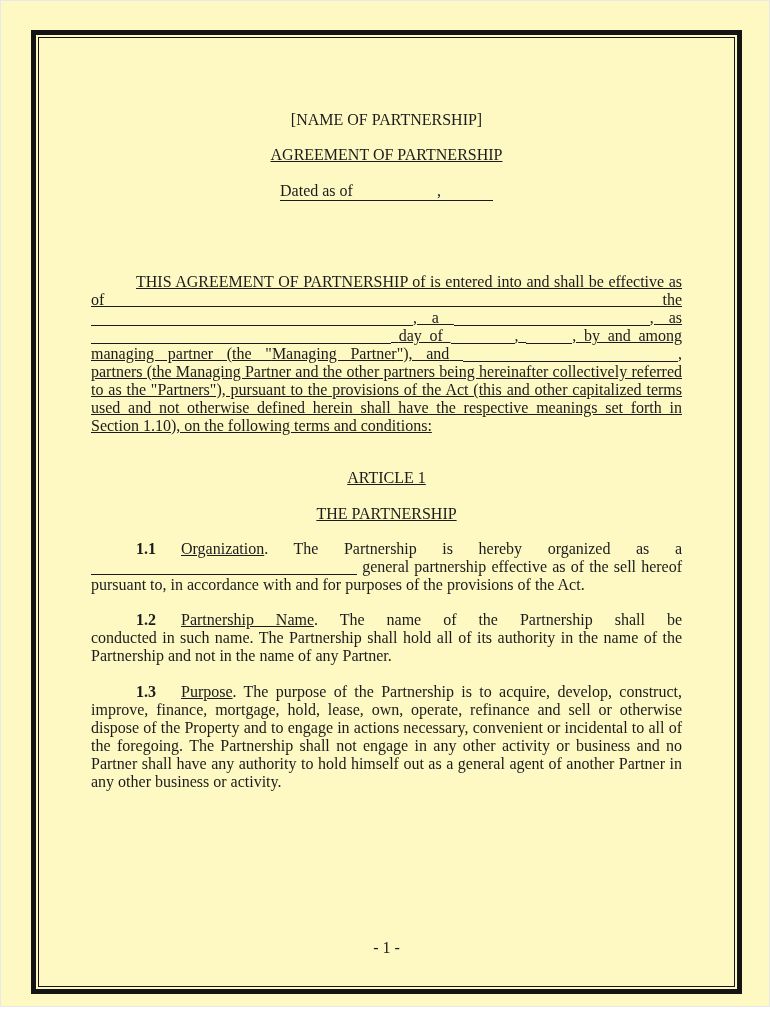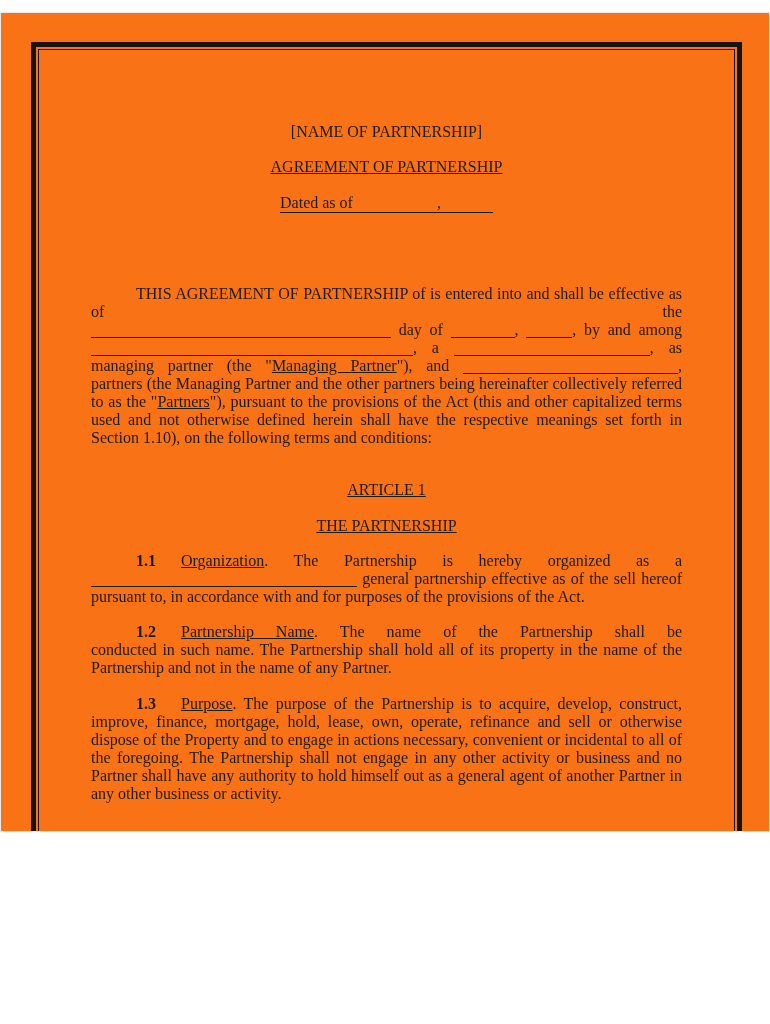--- a/index.html
+++ b/index.html
@@ -1,28 +1,27 @@
 <!DOCTYPE html>
 <html><head>
 <meta charset="utf-8">
 <style>
   html, body { margin: 0; padding: 0; background: #ffffff; }
   .page {
     position: relative;
     width: 770px;
-    height: 820px;
-    background: #f97316;
+    height: 1007px;
+    background: #fef9c3;
     box-sizing: border-box;
     border: 1px solid #e8e8e8;
     font-family: "Liberation Serif", "DejaVu Serif", serif;
     font-size: 16px;
     line-height: 18px;
     color: #1b1b1b;
     overflow: hidden;
-    margin-top: 12px;
   }
   .frame {
     position: absolute;
     left: 30px;
     top: 29px;
     width: 711px;
     height: 964px;
     box-sizing: border-box;
     border: 5px solid #141414;
     padding: 2px;
@@ -44,21 +43,21 @@
   .bl {
     display: inline-block;
     height: 13px;
     border-bottom: 1px solid #1b1b1b;
     vertical-align: -3px;
   }
   .jline { text-align: justify; text-align-last: justify; }
   .jflow { text-align: justify; }
   .ind { text-indent: 45px; }
   .num { display: inline-block; width: 45px; text-indent: 0; font-weight: bold; }
-  .intro { margin-top: 72px; }
+  .intro { margin-top: 72px; text-decoration: underline; }
   .article-head { margin-top: 34px; }
   .sub-head { margin-top: 18px; }
   .sec11 { margin-top: 17px; }
   .sec12 { margin-top: 17px; }
   .sec13 { margin-top: 18px; }
   .footer {
     position: absolute;
     left: 0;
     right: 0;
     bottom: 29px;
@@ -74,27 +73,27 @@
 
       <div class="center">[NAME OF PARTNERSHIP]</div>
 
       <div class="center t2"><span class="u">AGREEMENT OF PARTNERSHIP</span></div>
 
       <div class="center t3"><span class="dated"><span>Dated as of</span><span class="sp" style="width:84px"></span><span>,</span><span class="sp" style="width:52px"></span></span></div>
 
       <div class="intro">
         <div class="jline ind"><span>THIS AGREEMENT OF PARTNERSHIP of  is entered into and shall be effective as of the</span></div>
 
+        <div class="jline"><span class="bl" style="width:322px"></span><span>, a</span>
+          <span class="bl" style="width:196px"></span><span>, as</span></div>
+
         <div class="jline"><span class="bl" style="width:300px"></span>
           <span>day of</span>
           <span class="bl" style="width:64px"></span><span>,</span>
           <span class="bl" style="width:46px"></span><span>, by and among</span></div>
-
-        <div class="jline"><span class="bl" style="width:322px"></span><span>, a</span>
-          <span class="bl" style="width:196px"></span><span>, as</span></div>
 
         <div class="jline"><span>managing partner (the "</span><span class="u">Managing Partner</span><span>"), and</span>
           <span class="bl" style="width:215px"></span><span>,</span></div>
 
 
         <div class="jflow"><span>partners (the Managing Partner and the other partners being hereinafter collectively referred to as the "</span><span class="u">Partners</span><span>"), pursuant to the provisions of the Act (this and other capitalized terms used and not otherwise defined herein shall have the respective meanings set forth in Section 1.10), on the following terms and conditions:</span></div>
       </div>
 
       <div class="center article-head"><span class="u">ARTICLE 1</span></div>
 
@@ -104,21 +103,21 @@
         <div class="jline ind"><span class="num">1.1</span><span class="u">Organization</span><span>.</span>
           <span>The Partnership is hereby organized as a</span></div>
         <div class="jline"><span class="bl" style="width:266px"></span>
           <span>general partnership effective as of the sell hereof</span></div>
         <div><span>pursuant to, in accordance with and for purposes of the provisions of the Act.</span></div>
       </div>
 
       <div class="sec12">
         <div class="jline ind"><span class="num">1.2</span><span class="u">Partnership Name</span><span>.</span>
           <span>The name of the Partnership shall be</span></div>
-        <div class="jflow"><span>conducted in such name. The Partnership shall hold all of its property in the name of the Partnership and not in the name of any Partner.</span></div>
+        <div class="jflow"><span>conducted in such name. The Partnership shall hold all of its authority in the name of the Partnership and not in the name of any Partner.</span></div>
       </div>
 
       <div class="sec13 jflow ind"><span class="num">1.3</span><span class="u">Purpose</span><span>.</span>
         <span>The purpose of the Partnership is to acquire, develop, construct, improve, finance, mortgage, hold, lease, own, operate, refinance and sell or otherwise dispose of the Property and to engage in actions necessary, convenient or incidental to all of the foregoing.  The Partnership shall not engage in any other activity or business and no Partner shall have any authority to hold himself out as a general agent of another Partner in any other business or activity.</span></div>
 
       <div class="footer">- 1 -</div>
 
     </div>
   </div>
 </div>

